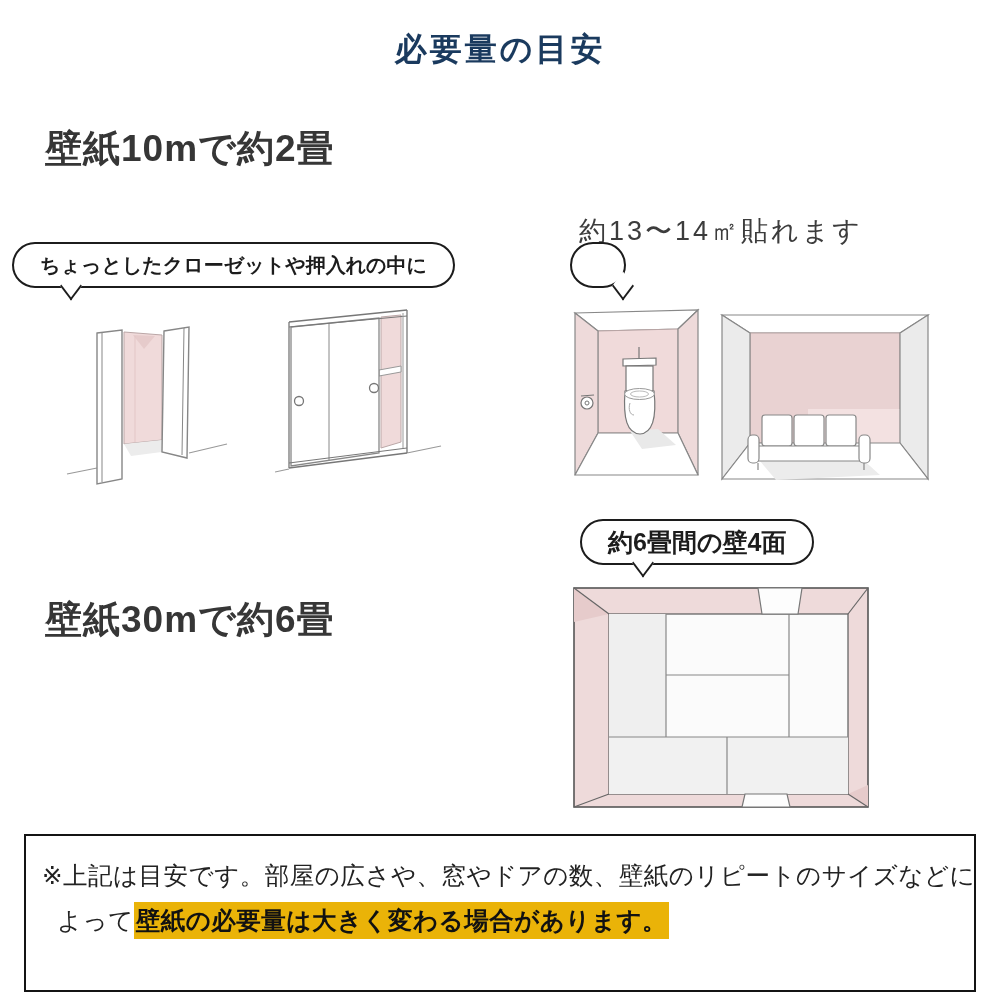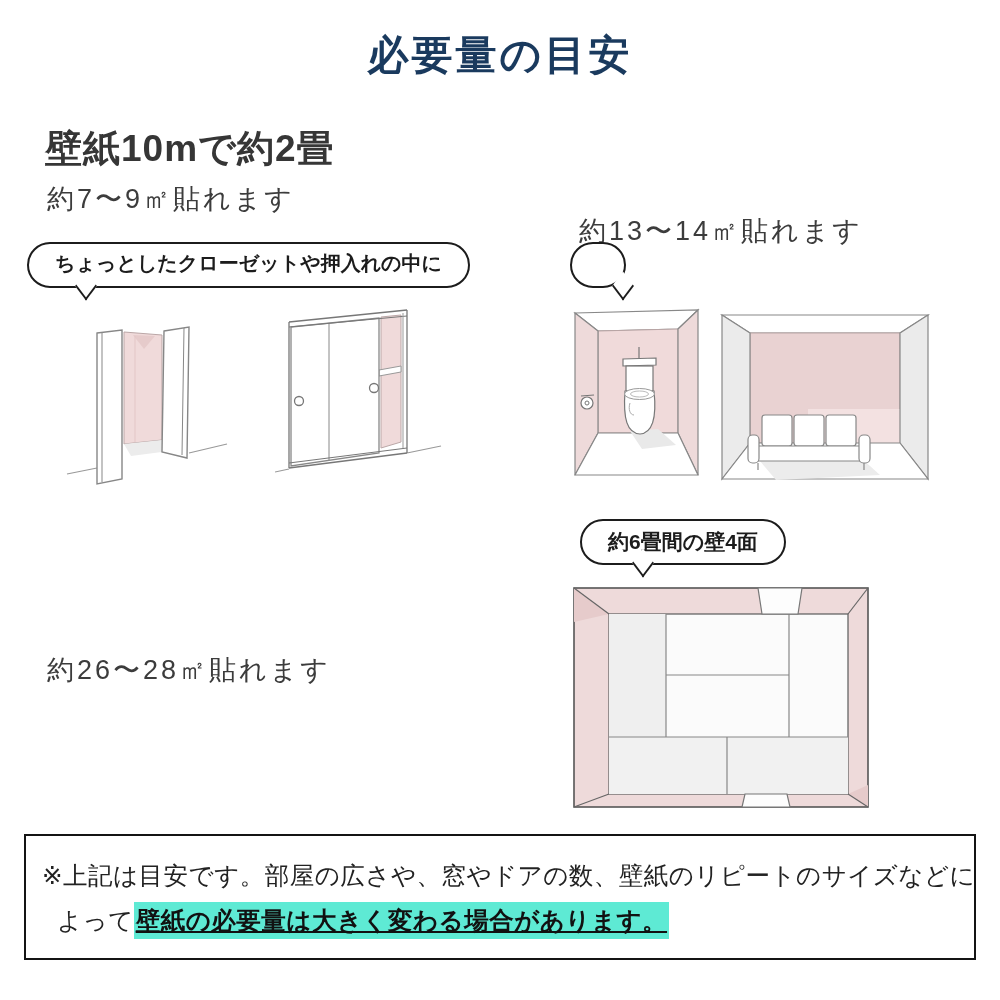--- a/index.html
+++ b/index.html
@@ -3,61 +3,60 @@
 <meta charset="utf-8">
 <style>
   html,body{margin:0;padding:0;background:#fff;}
   #page{
     position:relative;width:1000px;height:1000px;background:#fff;overflow:hidden;
     font-family:"Liberation Sans","DejaVu Sans",sans-serif;color:#333;
   }
   .abs{position:absolute;}
   .page-title{
     width:1000px;text-align:center;top:28px;left:0;
-    font-size:41px;font-weight:bold;color:#1a3a5e;letter-spacing:3px;
+    font-size:32px;font-weight:bold;color:#1a3a5e;letter-spacing:3px;
   }
   .sec-heading{
     font-size:37px;font-weight:bold;color:#363636;letter-spacing:1px;white-space:nowrap;
   }
   .sec-sub{
     font-size:27px;color:#3c3c3c;letter-spacing:3px;white-space:nowrap;
   }
   .bubble{
     box-sizing:border-box;height:46px;line-height:42px;
     border:2px solid #1c1c1c;border-radius:24px;background:#fff;
     font-size:20px;font-weight:bold;color:#1c1c1c;
     padding:0 26px;white-space:nowrap;z-index:2;
   }
   .bubble .tail{
     position:absolute;bottom:-9px;width:16px;height:16px;background:#fff;
     border-right:2px solid #1c1c1c;border-bottom:2px solid #1c1c1c;
     transform:rotate(45deg) skew(8deg,8deg);
   }
   .illus{display:block;}
   .note-box{
-    box-sizing:border-box;left:24px;top:834px;width:952px;height:126px;
+    box-sizing:border-box;left:24px;top:834px;width:952px;height:158px;
     border:2px solid #141414;background:#fff;
     padding:17px 16px 0 16px;font-size:24.5px;color:#222;
   }
   .note-line{line-height:45px;white-space:nowrap;letter-spacing:0.5px;}
   .note-indent{margin-left:15px;}
   .hl{
-    background:#5eead4;font-weight:bold;color:#111;padding:5px 2px;text-decoration:underline;
+    background:#eab308;font-weight:bold;color:#111;padding:5px 2px;
   }
 </style>
 </head>
 <body>
 
 <div id="page">
 
   <div class="abs page-title">必要量の目安</div>
 
   <div class="abs sec-heading" style="left:45px;top:124px;">壁紙10mで約2畳</div>
-  <div class="abs sec-sub" style="left:47px;top:181px;">約7〜9㎡貼れます</div>
-  <div class="abs bubble" style="left:27px;top:242px;font-family:Liberation Mono, monospace;">
+  <div class="abs bubble" style="left:12px;top:242px;">
     <span>ちょっとしたクローゼットや押入れの中に</span>
     <span class="tail" style="left:48px;"></span>
   </div>
 
   <svg class="abs illus" style="left:65px;top:302px;" width="195" height="200" viewBox="0 0 195 200">
     <path d="M2 172 L32 166" stroke="#999" stroke-width="1.2" fill="none"></path>
     <polygon points="59,30 97,33 97,138 59,142" fill="#f0dada" stroke="#bba7a7" stroke-width="1"></polygon>
     <polygon points="68,33 90,34 79,47" fill="#e6cbcb"></polygon>
     <line x1="70" y1="34" x2="70" y2="140" stroke="#e3c6c6" stroke-width="1"></line>
     <polygon points="59,142 97,138 112,148 66,154" fill="#ececec"></polygon>
@@ -121,22 +120,22 @@
     <rect x="44" y="112" width="30" height="31" rx="3" fill="#ffffff" stroke="#888" stroke-width="1.2"></rect>
     <rect x="76" y="112" width="30" height="31" rx="3" fill="#ffffff" stroke="#888" stroke-width="1.2"></rect>
     <rect x="108" y="112" width="30" height="31" rx="3" fill="#ffffff" stroke="#888" stroke-width="1.2"></rect>
     <polygon points="38,143 144,143 144,158 38,158" fill="#ffffff" stroke="#888" stroke-width="1.2"></polygon>
     <rect x="30" y="132" width="11" height="28" rx="4.5" fill="#ffffff" stroke="#888" stroke-width="1.2"></rect>
     <rect x="141" y="132" width="11" height="28" rx="4.5" fill="#ffffff" stroke="#888" stroke-width="1.2"></rect>
     <line x1="40" y1="160" x2="40" y2="167" stroke="#888" stroke-width="1.2"></line>
     <line x1="146" y1="160" x2="146" y2="167" stroke="#888" stroke-width="1.2"></line>
   </svg>
 
-  <div class="abs sec-sub" style="left:47px;top:652px;">約26〜28㎡貼れます</div>
-  <div class="abs bubble" style="left:580px;top:519px;font-size:21px;">
+  <div class="abs sec-heading" style="left:45px;top:595px;">壁紙30mで約6畳</div>
+  <div class="abs bubble" style="left:580px;top:519px;font-size:25px;">
     <span>約6畳間の壁4面</span>
     <span class="tail" style="left:52px;"></span>
   </div>
 
   <svg class="abs illus" style="left:572px;top:585px;" width="300" height="225" viewBox="0 0 300 225">
     <rect x="2" y="3" width="294" height="219" fill="#eedada" stroke="#555" stroke-width="1.6"></rect>
     <polygon points="2,3 37,29 2,37" fill="#e6cbcb"></polygon>
     <polygon points="296,222 276,209 296,200" fill="#e6cbcb"></polygon>
     <rect x="37" y="29" width="239" height="180" fill="#fbfbfb" stroke="#666" stroke-width="1.3"></rect>
     <line x1="2" y1="3" x2="37" y2="29" stroke="#666" stroke-width="1.2"></line>

